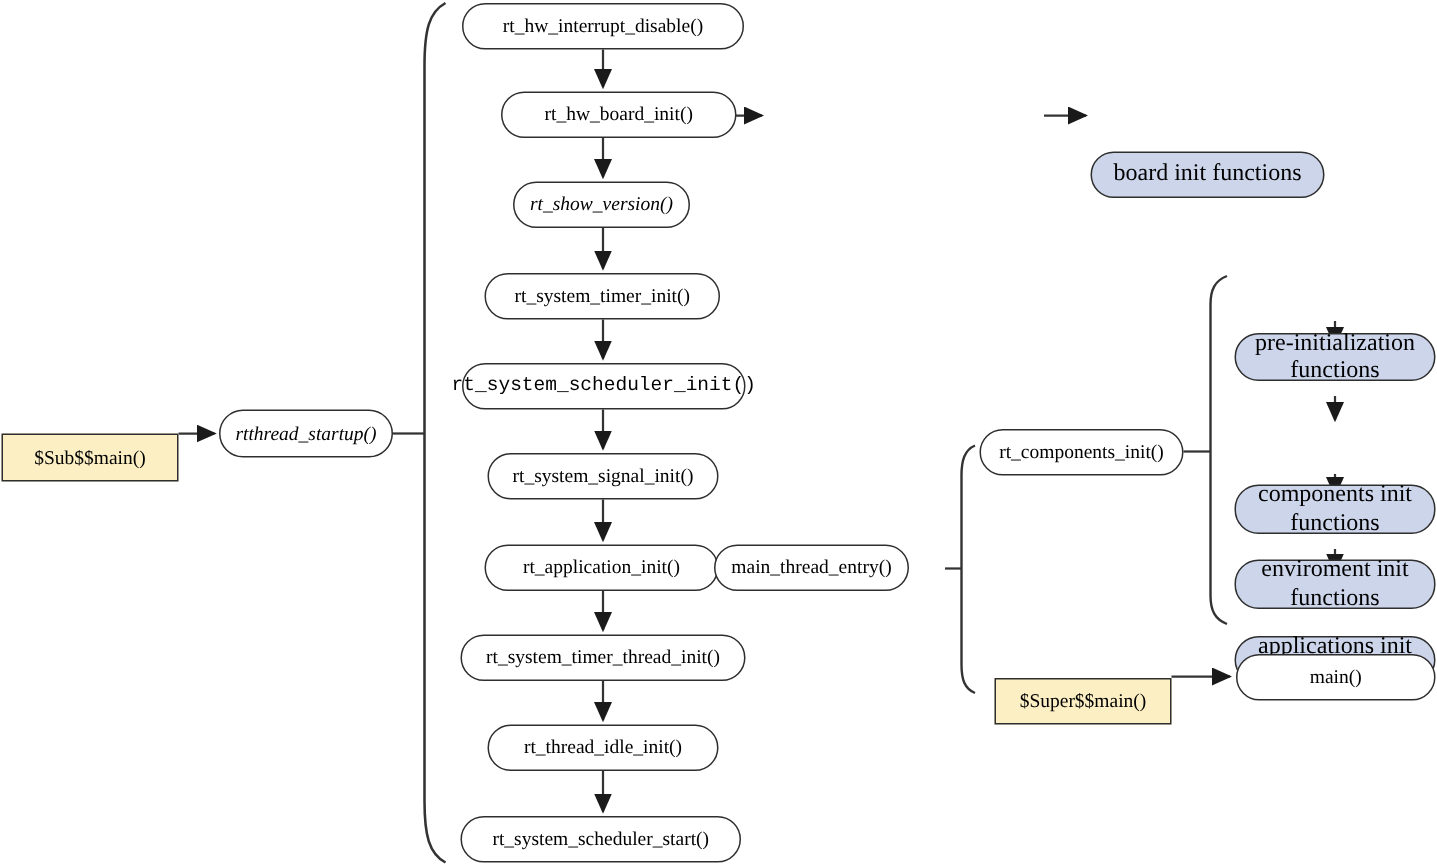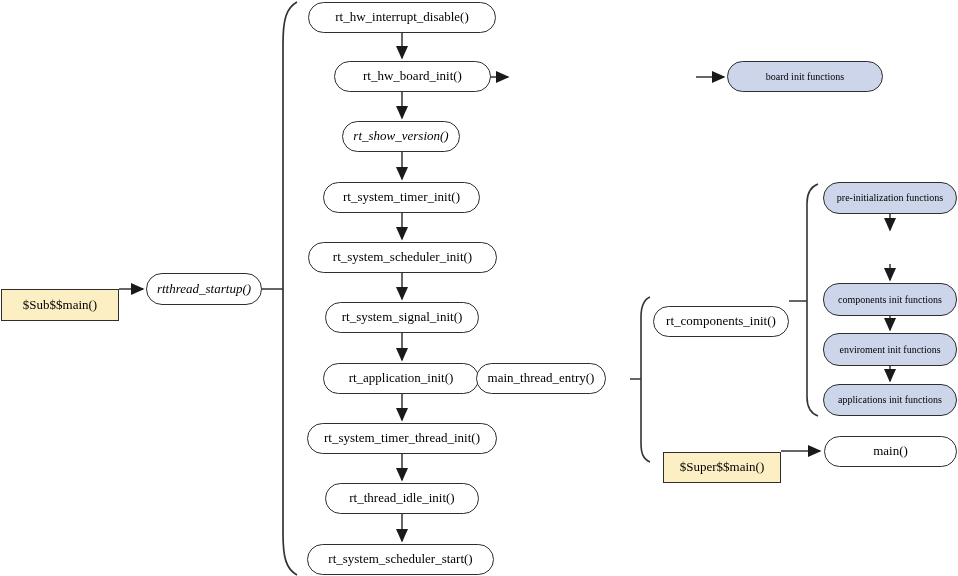--- a/index.html
+++ b/index.html
@@ -17,21 +17,21 @@
     display:flex;align-items:center;justify-content:center;
     box-sizing:border-box;
     background:#ffffff;
     border:1.4px solid var(--border,#2e2e2e);
     font-size:13px;line-height:1.15;
     text-align:center;white-space:nowrap;
   }
   .stadium{border-radius:16px;}
   .rect{border-radius:0;}
   .entry{background:var(--entry-fill,#fcefc4);margin-top:16px;}
-  .group{background:var(--group-fill,#ccd5ea);white-space:normal;font-size:10px;padding:0 6px;}
+  .group{background:var(--group-fill,#ccd5ea);white-space:normal;font-size:16px;padding:0 6px;margin-top:40px;}
 </style>
 </head>
 <body>
 
 <div class="canvas">
 
   <svg class="connectors" viewBox="0 0 958 576" xmlns="http://www.w3.org/2000/svg">
     <defs>
       <marker id="ah" markerWidth="9" markerHeight="8" refX="8" refY="4" orient="auto">
         <path d="M0 0 L9 4 L0 8 Z" fill="#1a1a1a"></path>
@@ -70,31 +70,31 @@
     </g>
   </svg>
 
   <div class="node rect entry" style="left:1px;top:273px;width:118px;height:32px;">$Sub$$main()</div>
   <div class="node stadium" style="left:146px;top:273px;width:116px;height:32px;font-style:italic;">rtthread_startup()</div>
 
   <div class="node stadium" style="left:308px;top:2px;width:188px;height:31px;">rt_hw_interrupt_disable()</div>
   <div class="node stadium" style="left:334px;top:61px;width:157px;height:31px;">rt_hw_board_init()</div>
   <div class="node stadium" style="left:342px;top:121px;width:118px;height:31px;font-style:italic;">rt_show_version()</div>
   <div class="node stadium" style="left:323px;top:182px;width:157px;height:31px;">rt_system_timer_init()</div>
-  <div class="node stadium" style="left:308px;top:242px;width:189px;height:31px;">rt_system_scheduler_init()</div>
+  <div class="node stadium" style="left:308px;top:242px;width:189px;height:31px;font-family:Liberation Mono, monospace;">rt_system_scheduler_init()</div>
   <div class="node stadium" style="left:325px;top:302px;width:154px;height:31px;">rt_system_signal_init()</div>
   <div class="node stadium" style="left:323px;top:363px;width:156px;height:31px;">rt_application_init()</div>
   <div class="node stadium" style="left:307px;top:423px;width:190px;height:31px;">rt_system_timer_thread_init()</div>
   <div class="node stadium" style="left:325px;top:483px;width:154px;height:31px;">rt_thread_idle_init()</div>
   <div class="node stadium" style="left:307px;top:544px;width:187px;height:31px;">rt_system_scheduler_start()</div>
 
   <div class="node stadium group" style="left:727px;top:61px;width:156px;height:31px;">board init functions</div>
 
   <div class="node stadium" style="left:476px;top:363px;width:130px;height:31px;">main_thread_entry()</div>
-  <div class="node stadium" style="left:653px;top:286px;width:136px;height:31px;margin-top:20px;">rt_components_init()</div>
+  <div class="node stadium" style="left:653px;top:286px;width:136px;height:31px;">rt_components_init()</div>
 
   <div class="node stadium group" style="left:823px;top:182px;width:134px;height:32px;">pre-initialization functions</div>
   <div class="node stadium group" style="left:823px;top:283px;width:134px;height:33px;">components init functions</div>
   <div class="node stadium group" style="left:823px;top:333px;width:134px;height:33px;">enviroment init functions</div>
   <div class="node stadium group" style="left:823px;top:384px;width:134px;height:32px;">applications init functions</div>
 
   <div class="node rect entry" style="left:663px;top:436px;width:118px;height:31px;">$Super$$main()</div>
   <div class="node stadium" style="left:824px;top:436px;width:133px;height:31px;">main()</div>
 
 </div>

